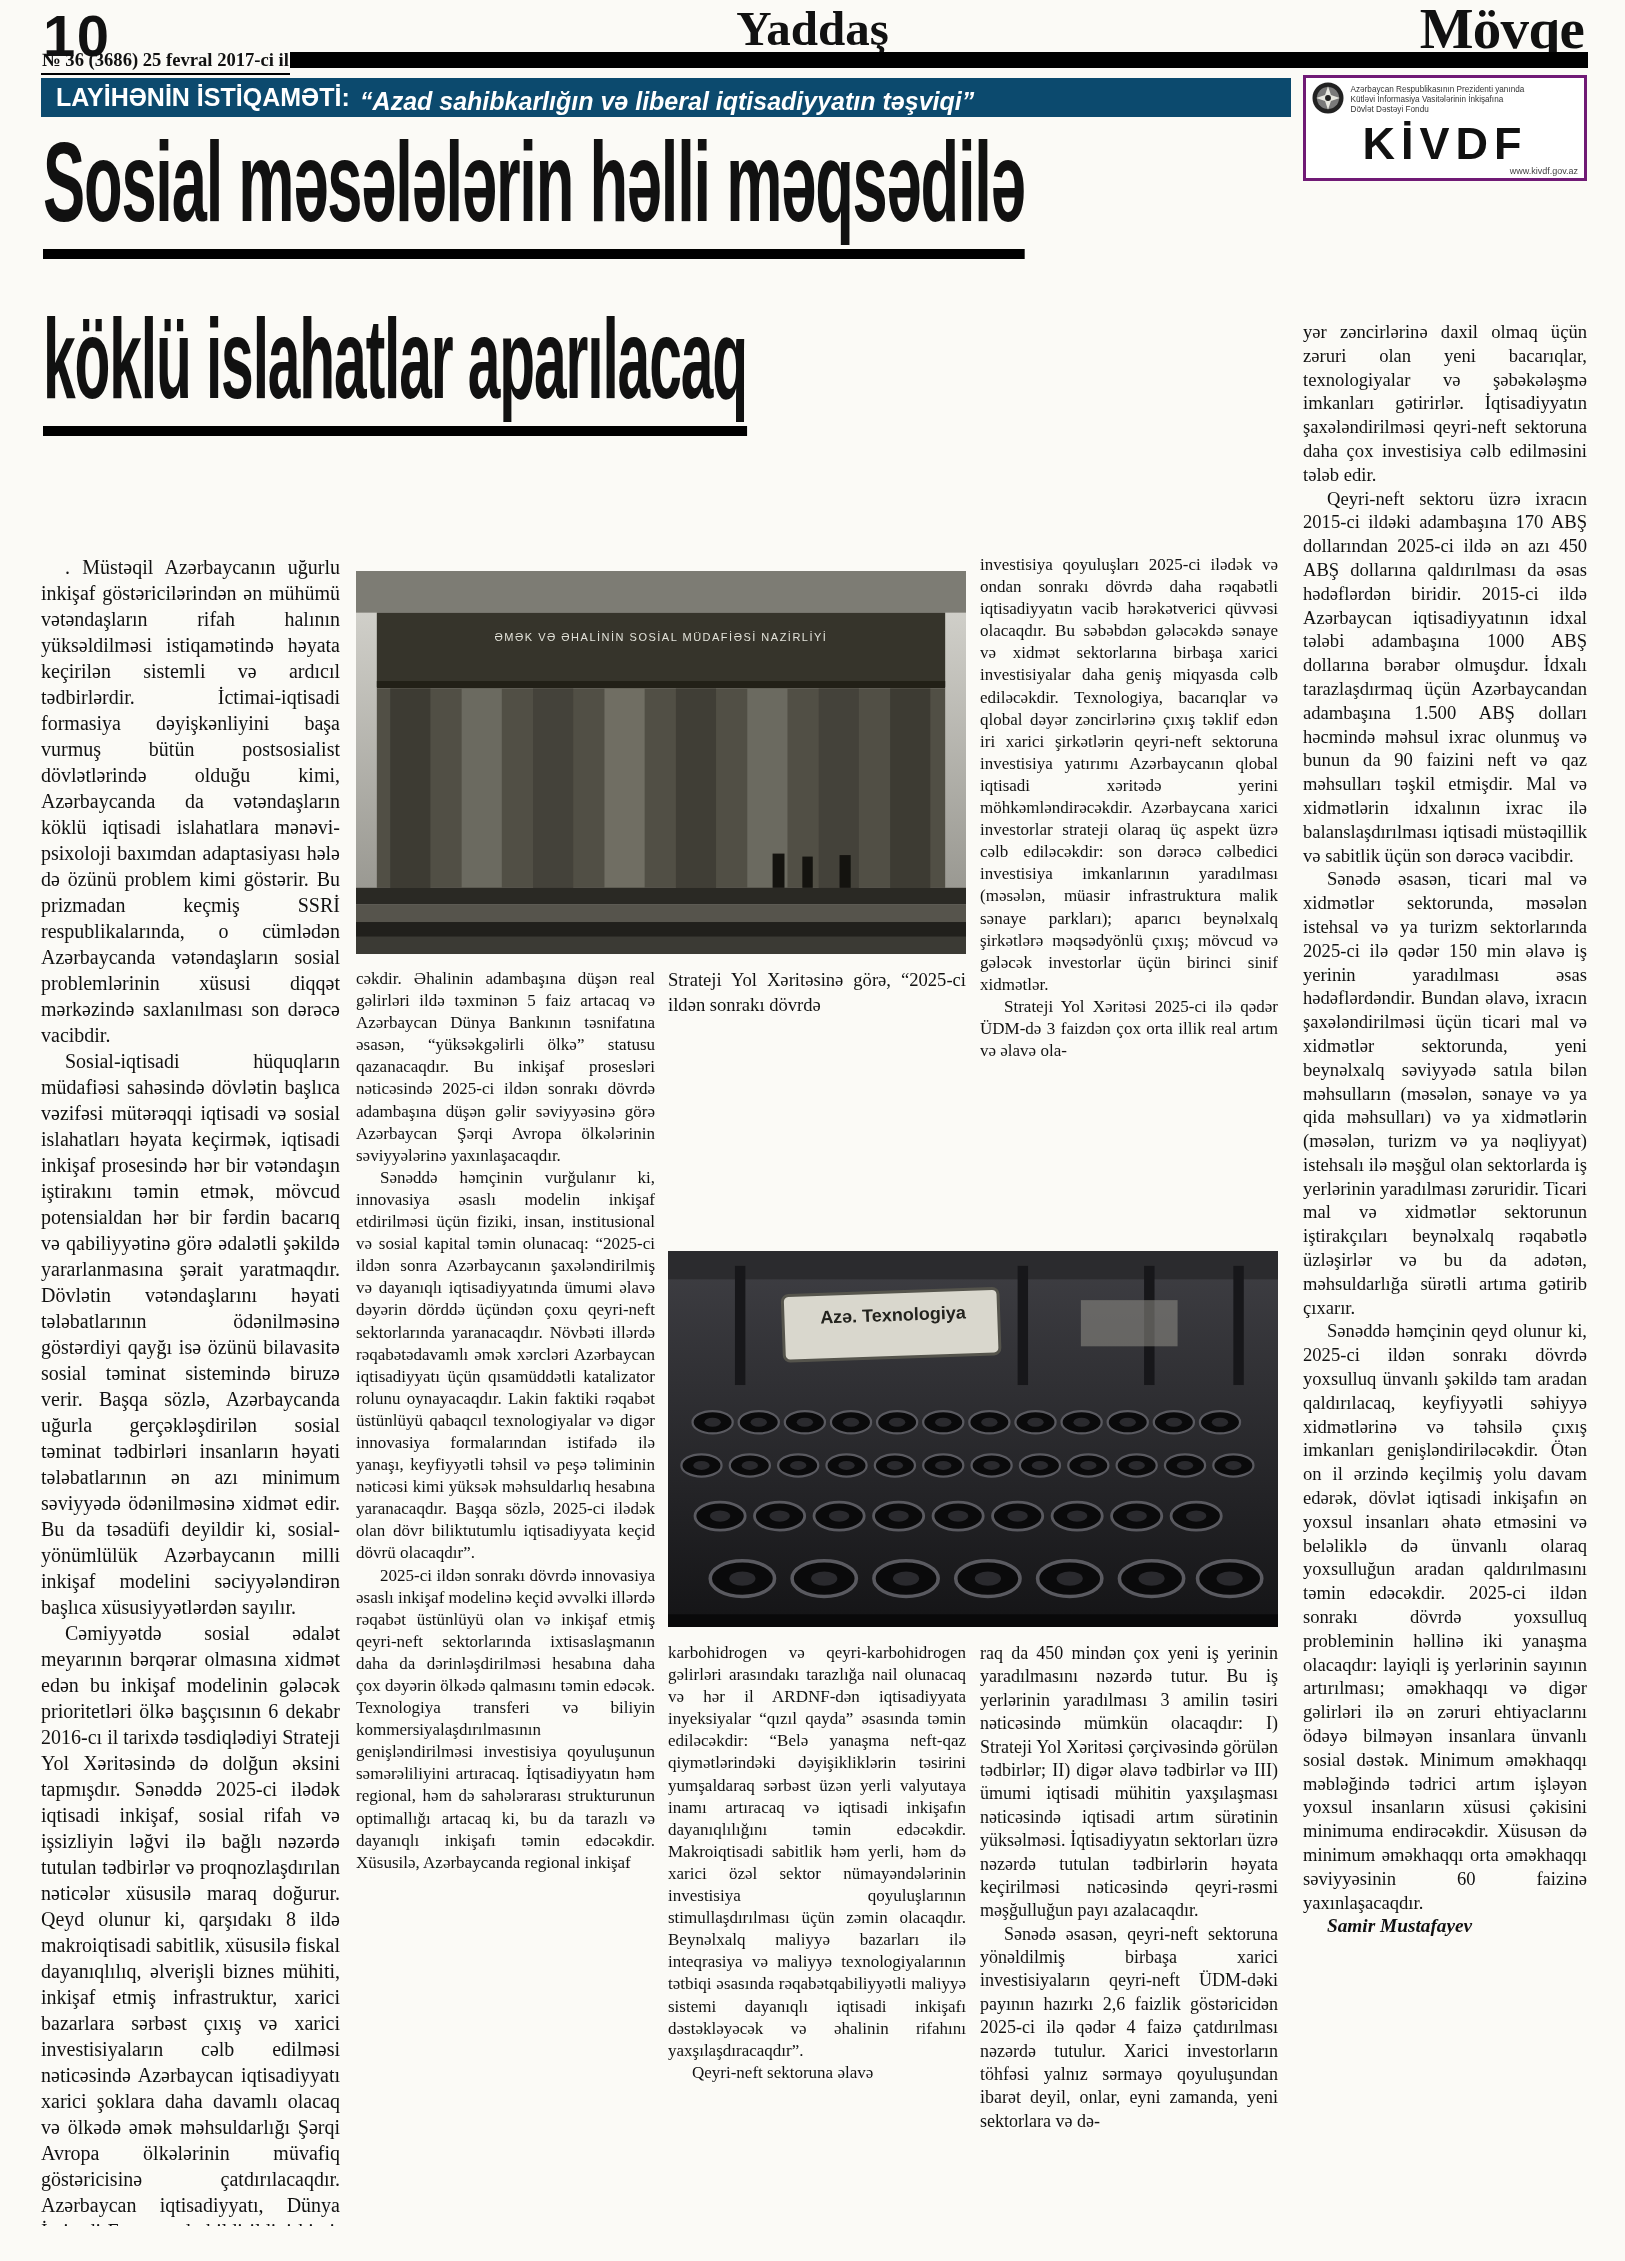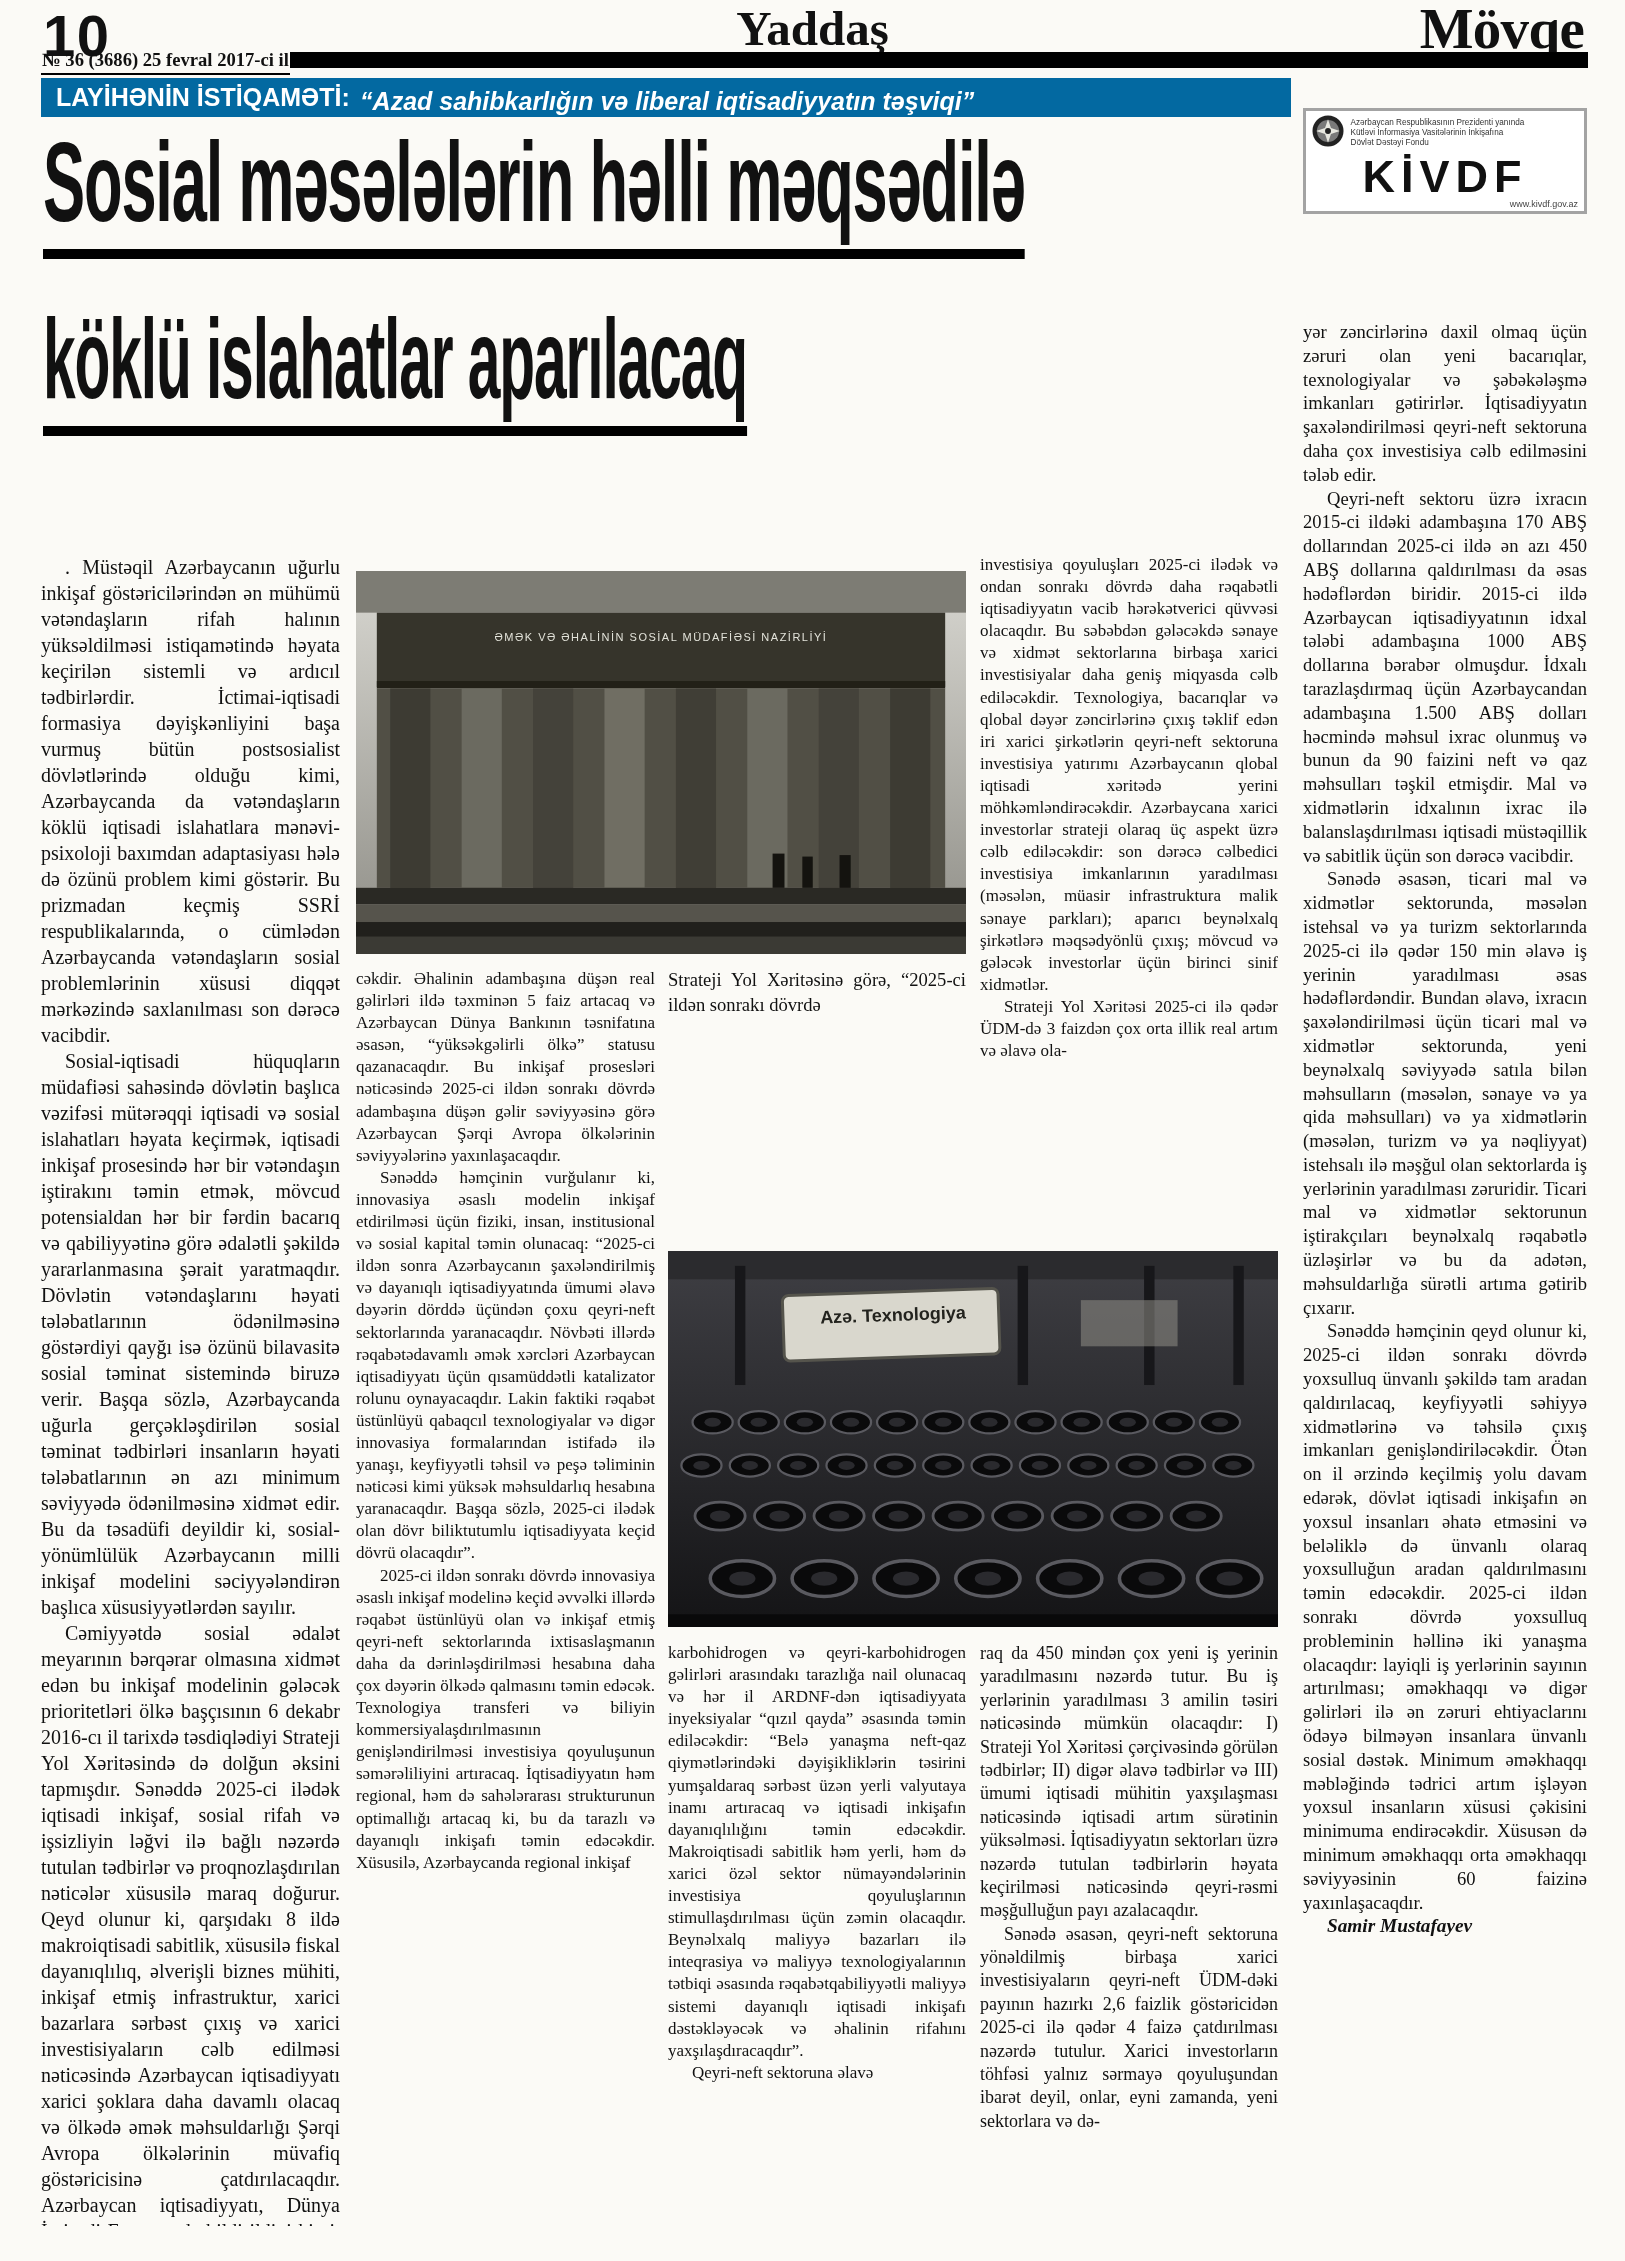--- a/index.html
+++ b/index.html
@@ -12,25 +12,25 @@
   }
   
   .page-number { position:absolute; left:43px; top:1.5px; font-size:58px; font-weight:bold; font-family:"Liberation Sans",sans-serif; letter-spacing:1.5px; }
   .issue-line { position:absolute; left:42px; top:49px; font-size:18.6px; font-weight:bold; }
   .left-rule { position:absolute; left:41px; top:73px; width:249px; height:2.2px; background:#000; }
   .masthead-center { position:absolute; left:50%; transform:translateX(-50%); top:0px; font-size:49px; font-weight:bold; font-family:"Liberation Serif",serif; }
   .masthead-right { position:absolute; right:41px; top:-4.5px; font-size:57px; font-weight:bold; font-family:"Liberation Serif",serif; letter-spacing:-0.7px; }
   .header-rule { position:absolute; left:290px; top:52px; width:1298px; height:16.4px; background:#000; }
   
   .banner { position:absolute; left:41px; top:78px; width:1250px; height:39px;
-    background:#0369a1; color:#fff; display:flex; align-items:center; padding:0 15px;
+    background:#0c4a6e; color:#fff; display:flex; align-items:center; padding:0 15px;
     font-family:"Liberation Sans",sans-serif; font-weight:bold; font-size:25px; white-space:nowrap; overflow:hidden; }
   .banner .quote { margin-left:10.4px; font-style:italic;margin-top:7px; }
   
-  .kivdf-box { position:absolute; left:1303px; top:75px; width:284px; height:106px; border:3px solid #a3a3a3; background:#fff;margin-top:33px; }
+  .kivdf-box { position:absolute; left:1303px; top:75px; width:284px; height:106px; border:3px solid #701a75; background:#fff; }
   .kivdf-top { display:flex; align-items:center; gap:6px; padding:3px 4.5px 0 4.5px; }
   .kivdf-org { font-family:"Liberation Sans",sans-serif; font-size:8.2px; line-height:1.2; color:#333; }
   .kivdf-acronym { font-family:"Liberation Sans",sans-serif; font-weight:bold; font-size:45px; letter-spacing:6px; text-align:center; line-height:1.0; margin-top:1.5px; }
   .kivdf-site { font-family:"Liberation Sans",sans-serif; font-size:9px; color:#444; text-align:right; padding-right:6px; }
   
   .headline-line { position:absolute; left:43px; white-space:nowrap;
     font-family:"Liberation Sans",sans-serif; font-weight:bold; font-size:113px; letter-spacing:-2.2px;
     transform-origin:left top; border-bottom:10.4px solid #000; padding-bottom:10.4px; line-height:1.0; }
   .hl1 { top:126px; transform:scaleX(0.56); }
   .hl2 { top:303px; transform:scaleX(0.52); }

